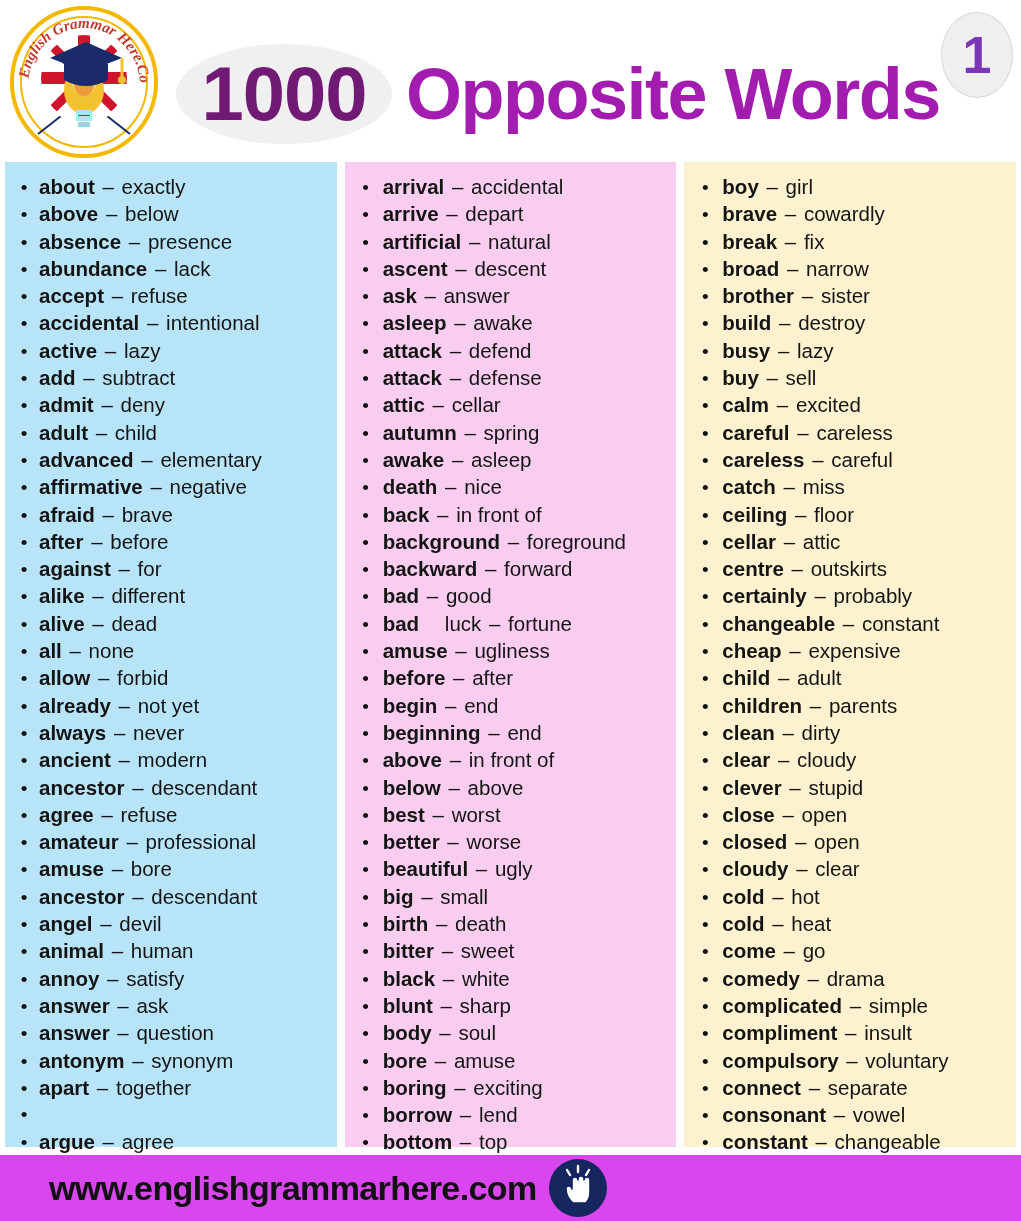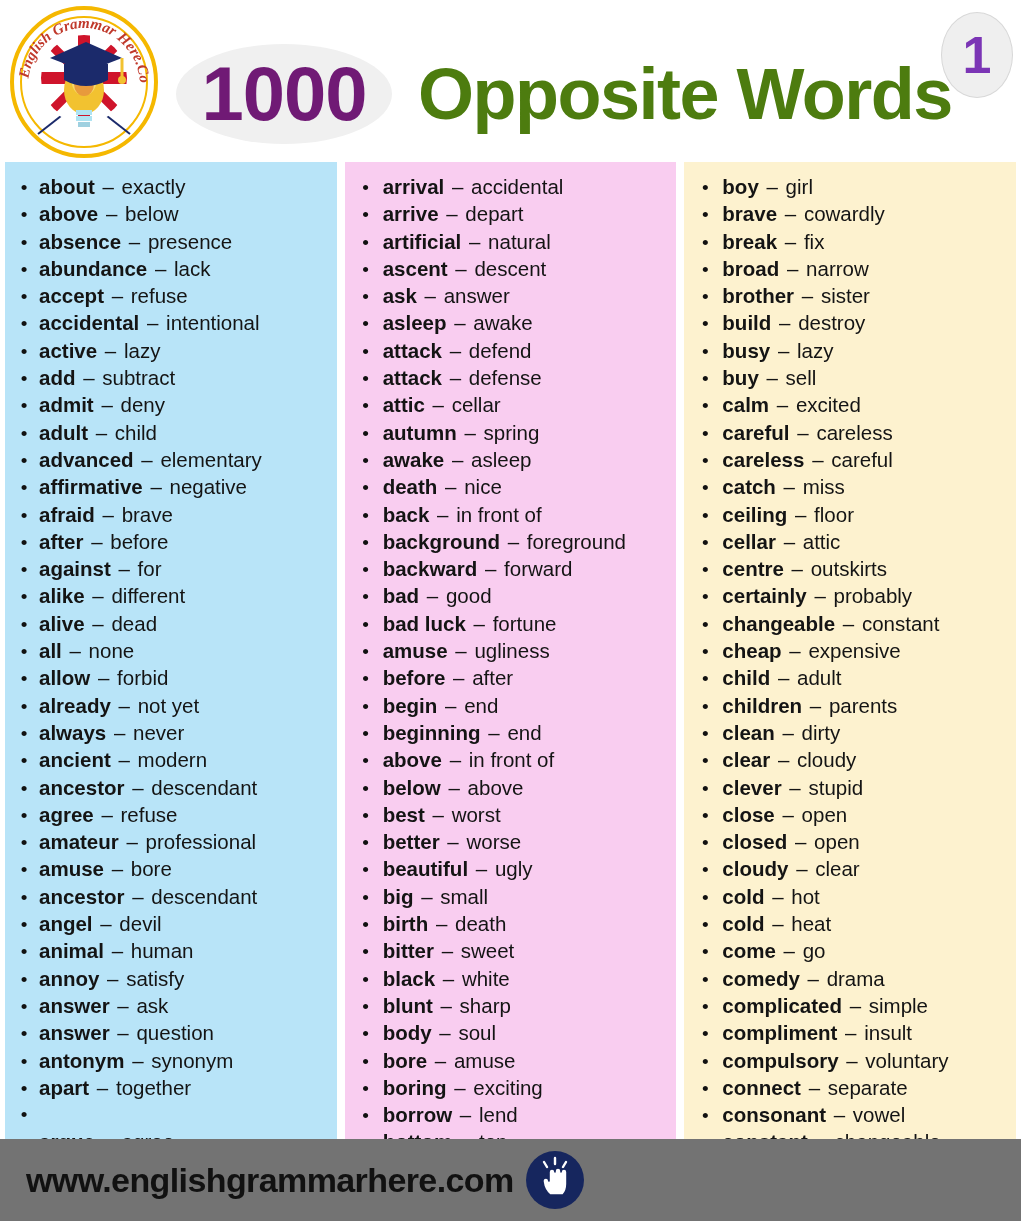--- a/index.html
+++ b/index.html
@@ -30,22 +30,22 @@
     width: 216px; height: 100px;
     border-radius: 50%;
     background: #f0f0f0;
   }
   .title-num {
     font-size: 76px; font-weight: bold; color: #701a75;
     letter-spacing: -1px; line-height: 1;
     font-family: "Liberation Sans", sans-serif;
   }
   .title-text {
-    margin-left: 26px;
-    font-size: 72px; font-weight: bold; color: #4d7c0f;
+    margin-left: 14px;
+    font-size: 72px; font-weight: bold; color: #a21caf;
     letter-spacing: -1.5px; line-height: 1;
     white-space: nowrap;
     font-family: "Liberation Sans", sans-serif;
   }
 
   .page-badge {
     position: absolute; right: 8px; top: 12px;
     width: 72px; height: 86px;
     border-radius: 50%;
     background: #efefef; border: 1px solid #d8d8d8;
@@ -78,31 +78,31 @@
     overflow: hidden;
   }
   .bullet {
     width: 30px; flex: 0 0 30px;
     text-align: center;
     font-size: 19px; color: #111; line-height: 27.3px;
   }
   .col-1 .bullet, .col-2 .bullet { width: 34px; flex: 0 0 34px; }
   .pair { font-size: 20.5px; color: #141414; line-height: 27.3px; }
   .w { font-weight: bold; }
-  .sfx { font-weight: bold; }
+  .sfx { font-weight: normal; margin-left: 20px; }
   .dash { font-weight: normal; padding: 0 2px; }
   .o { font-weight: normal; }
 
   
   .footer {
     position: absolute; left: 0; bottom: 0;
-    width: 1021px; height: 82px;
+    width: 1021px; height: 66px;
     display: flex; align-items: center;
-    padding-left: 26px;
-    background: #737373;
+    padding-left: 49px;
+    background: #d946ef;
   }
   .site {
     font-size: 34px; font-weight: bold; color: #111;
     letter-spacing: -0.6px;
     font-family: "Liberation Sans", sans-serif;
   }
   .click-icon {
     margin-left: 10px; width: 62px; height: 62px;
     flex: 0 0 62px;
   }

